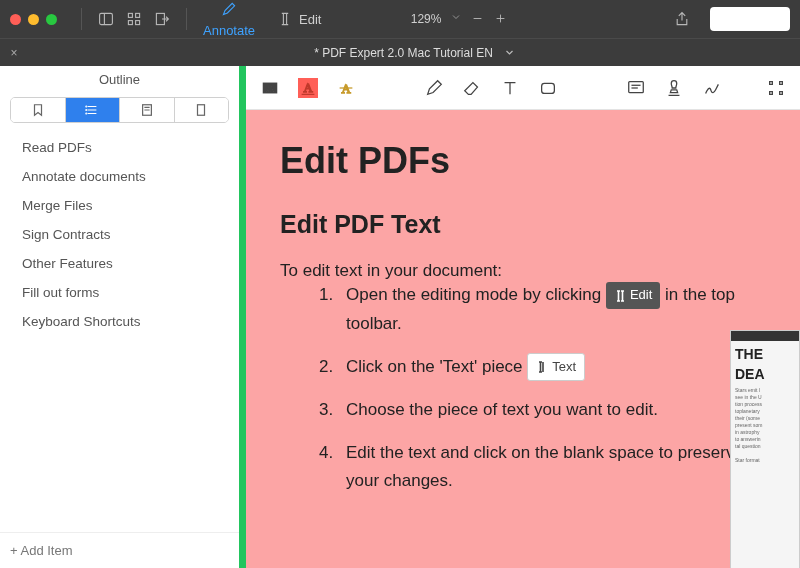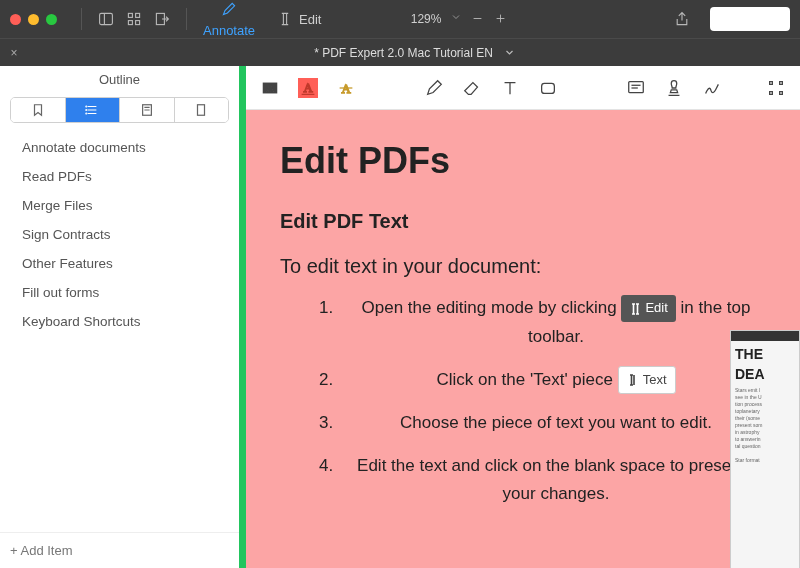--- a/index.html
+++ b/index.html
@@ -40,24 +40,24 @@
   
   .main { flex: 1; display: flex; flex-direction: column; }
   .tools { height: 44px; border-bottom: 1px solid #e3e3e3; display: flex; align-items: center; padding: 0 14px; gap: 22px; }
   .tgroup { display: flex; gap: 18px; }
   .tool-ico { width: 20px; height: 20px; stroke: #444; fill: none; stroke-width: 1.4; cursor: default; }
   .tool-ico.red { stroke: #c0392b; }
   .tool-ico.gold { stroke: #c79a2a; }
   .tgap { width: 24px; }
   .page { flex: 1; background: #fca5a5; padding: 30px 34px 10px; overflow: hidden; position: relative; color: #222; }
   .h1 { font-size: 36px; font-weight: 700; margin-bottom: 28px; display: flex; align-items: center; }
-  .h2 { font-size: 20px; font-weight: 700; margin-bottom: 22px; }
-  .para { font-size: 20px; margin-bottom: 16px; }
+  .h2 { font-size: 25px; font-weight: 700; margin-bottom: 22px; }
+  .para { font-size: 17px; }
   ol.steps { list-style: decimal; padding-left: 58px; font-size: 17px; }
-  ol.steps li { margin-bottom: 14px; line-height: 1.7; padding-left: 8px; text-align: center; }
+  ol.steps li { margin-bottom: 14px; line-height: 1.7; padding-left: 8px; }
   .chip { display: inline-flex; align-items: center; gap: 4px; background: #555; color: #fff; padding: 2px 8px; border-radius: 3px; font-size: 13px; vertical-align: middle; }
   .chip.light { background: #fff; color: #444; border: 1px solid #ccc; }
   .chip svg { width: 12px; height: 12px; stroke: currentColor; fill: none; stroke-width: 1.6; }
   .thumb { position: absolute; right: 0; top: 220px; width: 70px; height: 260px; border: 1px solid #ccc; background: #f5f5f5; overflow: hidden; font-size: 5px; color: #555; padding: 4px; }
   .thumb .bar { height: 10px; background: #333; margin: -4px -4px 4px; }
   .thumb .big { font-size: 14px; font-weight: 800; color: #222; line-height: 1; margin: 6px 0; }
   .thumb .tiny { font-size: 5px; line-height: 1.4; color: #666; }
 </style>
 </head>
 <body>
@@ -159,22 +159,22 @@
             <path d="M5 5h6M5 8h6"></path>
           </svg>
         </div>
       <div class="seg-btn">
           <svg viewBox="0 0 16 16">
             <rect x="4" y="2" width="8" height="12"></rect>
           </svg>
         </div>
     </div>
     <div class="outline-list">
+      <div class="outline-item">Read PDFs</div>
       <div class="outline-item">Annotate documents</div>
-      <div class="outline-item">Read PDFs</div>
       <div class="outline-item">Merge Files</div>
       <div class="outline-item">Sign Contracts</div>
       <div class="outline-item">Other Features</div>
       <div class="outline-item">Fill out forms</div>
       <div class="outline-item">Keyboard Shortcuts</div>
     </div>
     <div class="add-item">+  Add Item</div>
   </div>
 
   <div class="main">

